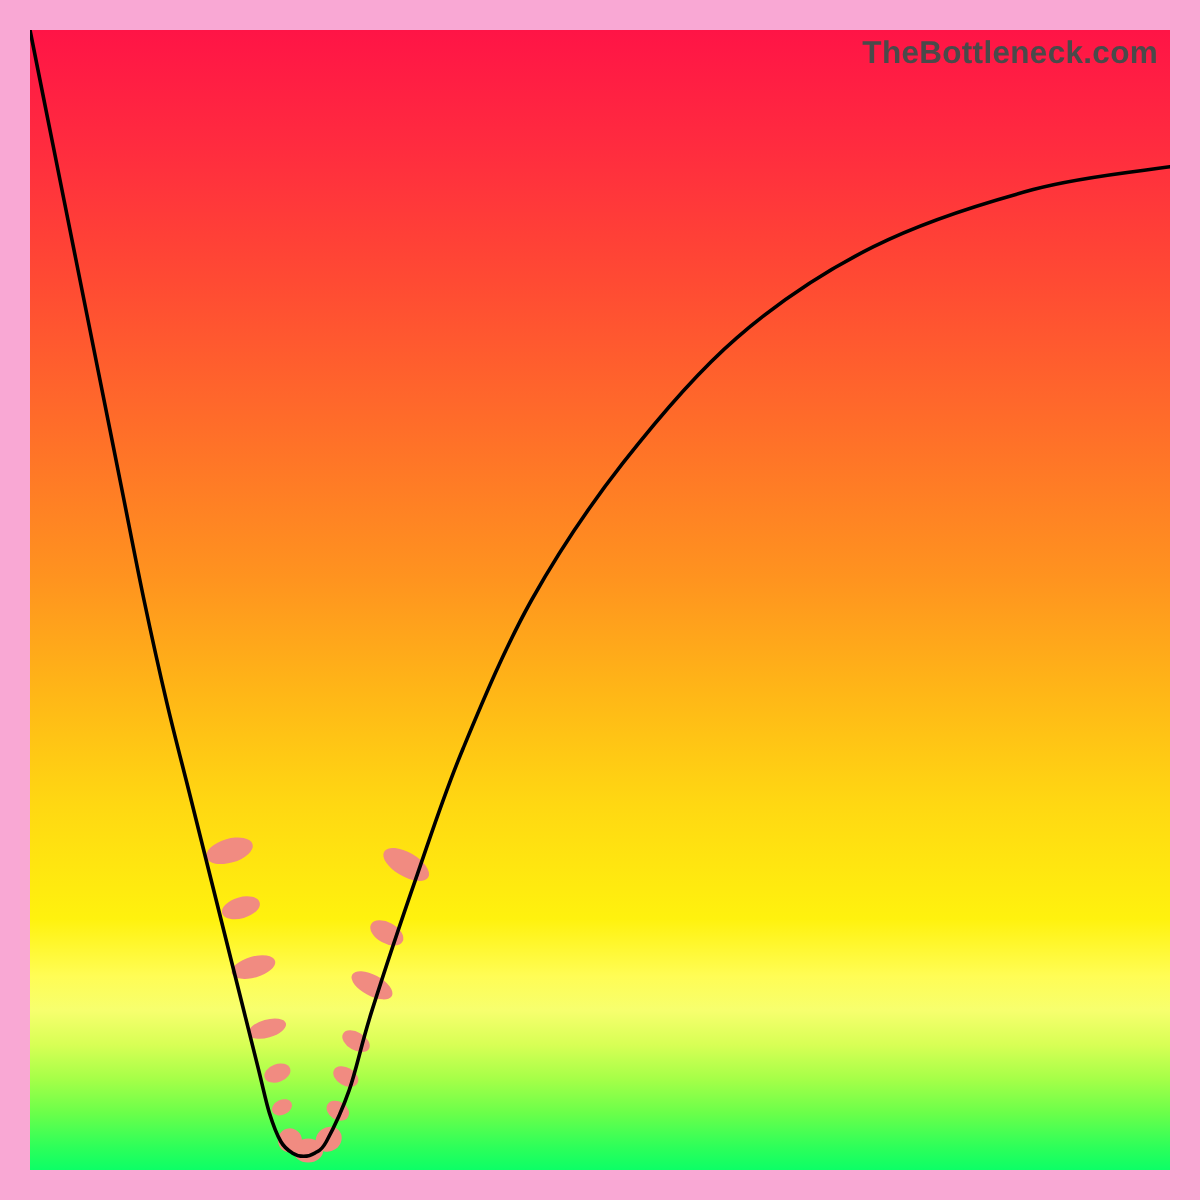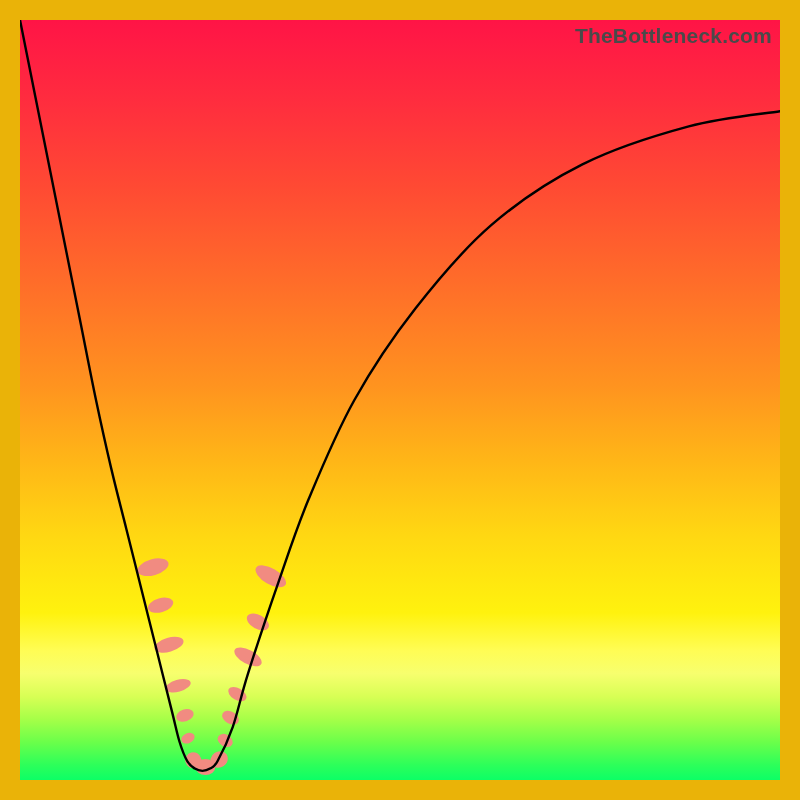--- a/index.html
+++ b/index.html
@@ -8,21 +8,21 @@
     width: 800px;
     height: 800px;
     background: #000;
     overflow: hidden;
     font-family: Arial, Helvetica, sans-serif;
   }
   .frame {
     position: relative;
     width: 800px;
     height: 800px;
-    background: #eab308;
+    background: #f9a8d4;
   }
   .plot-area {
     position: absolute;
     left: 20px;
     top: 20px;
     width: 760px;
     height: 760px;
     
     background: linear-gradient(
       to bottom,

